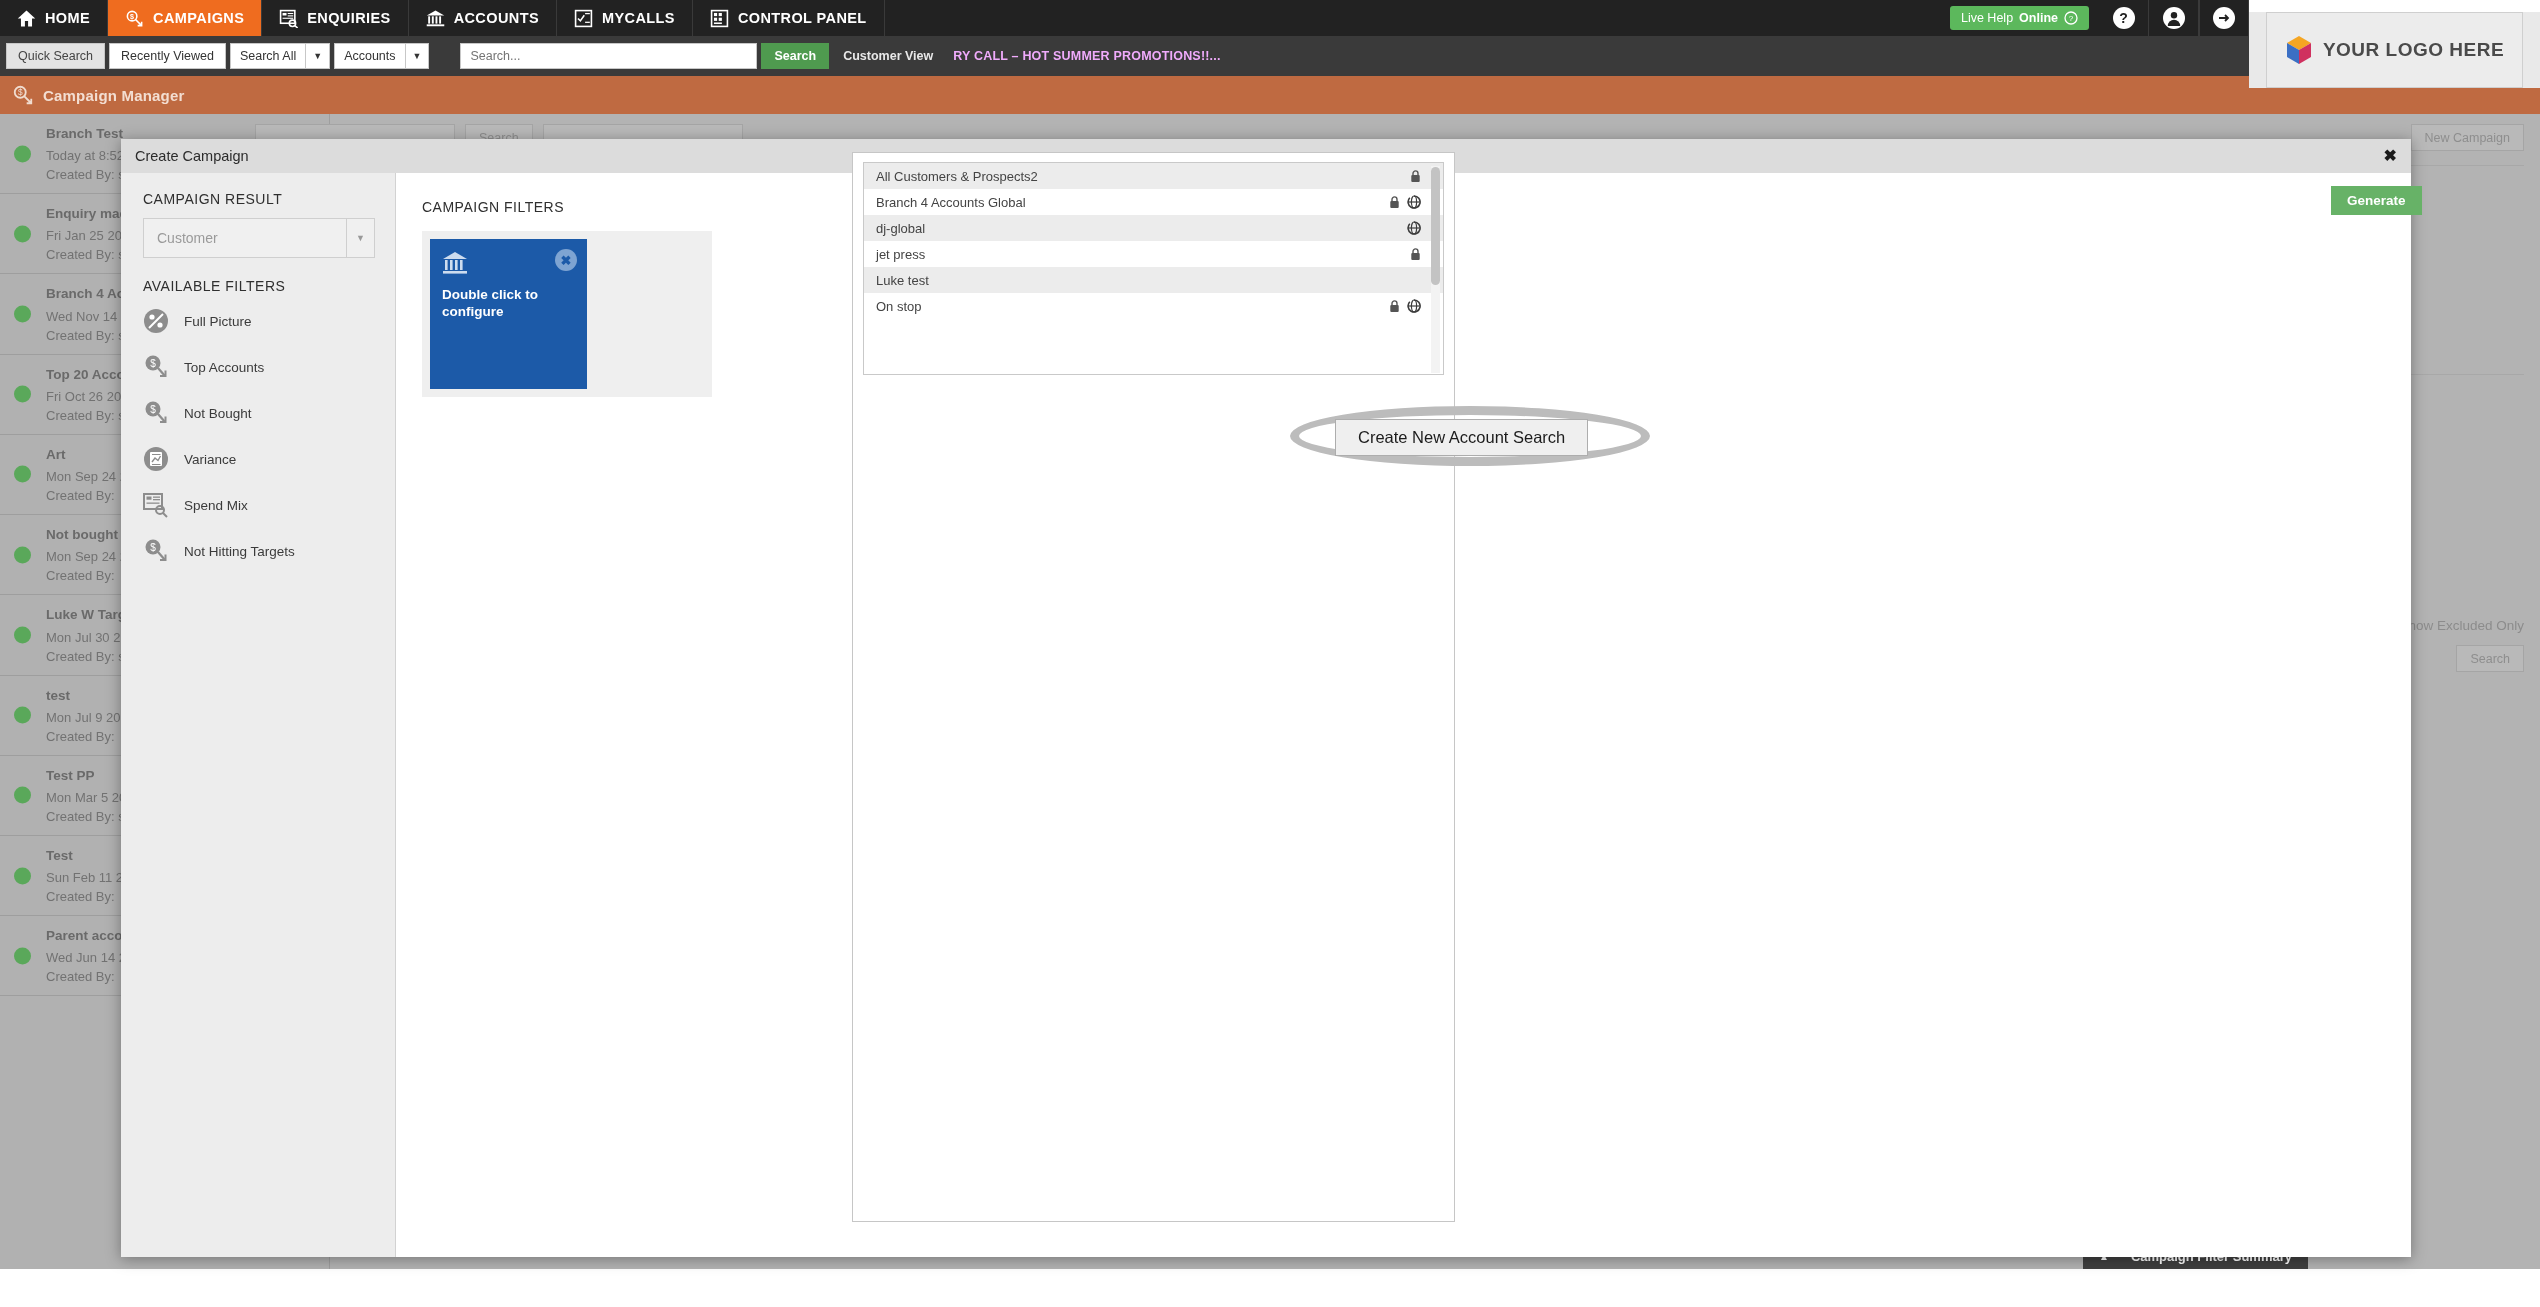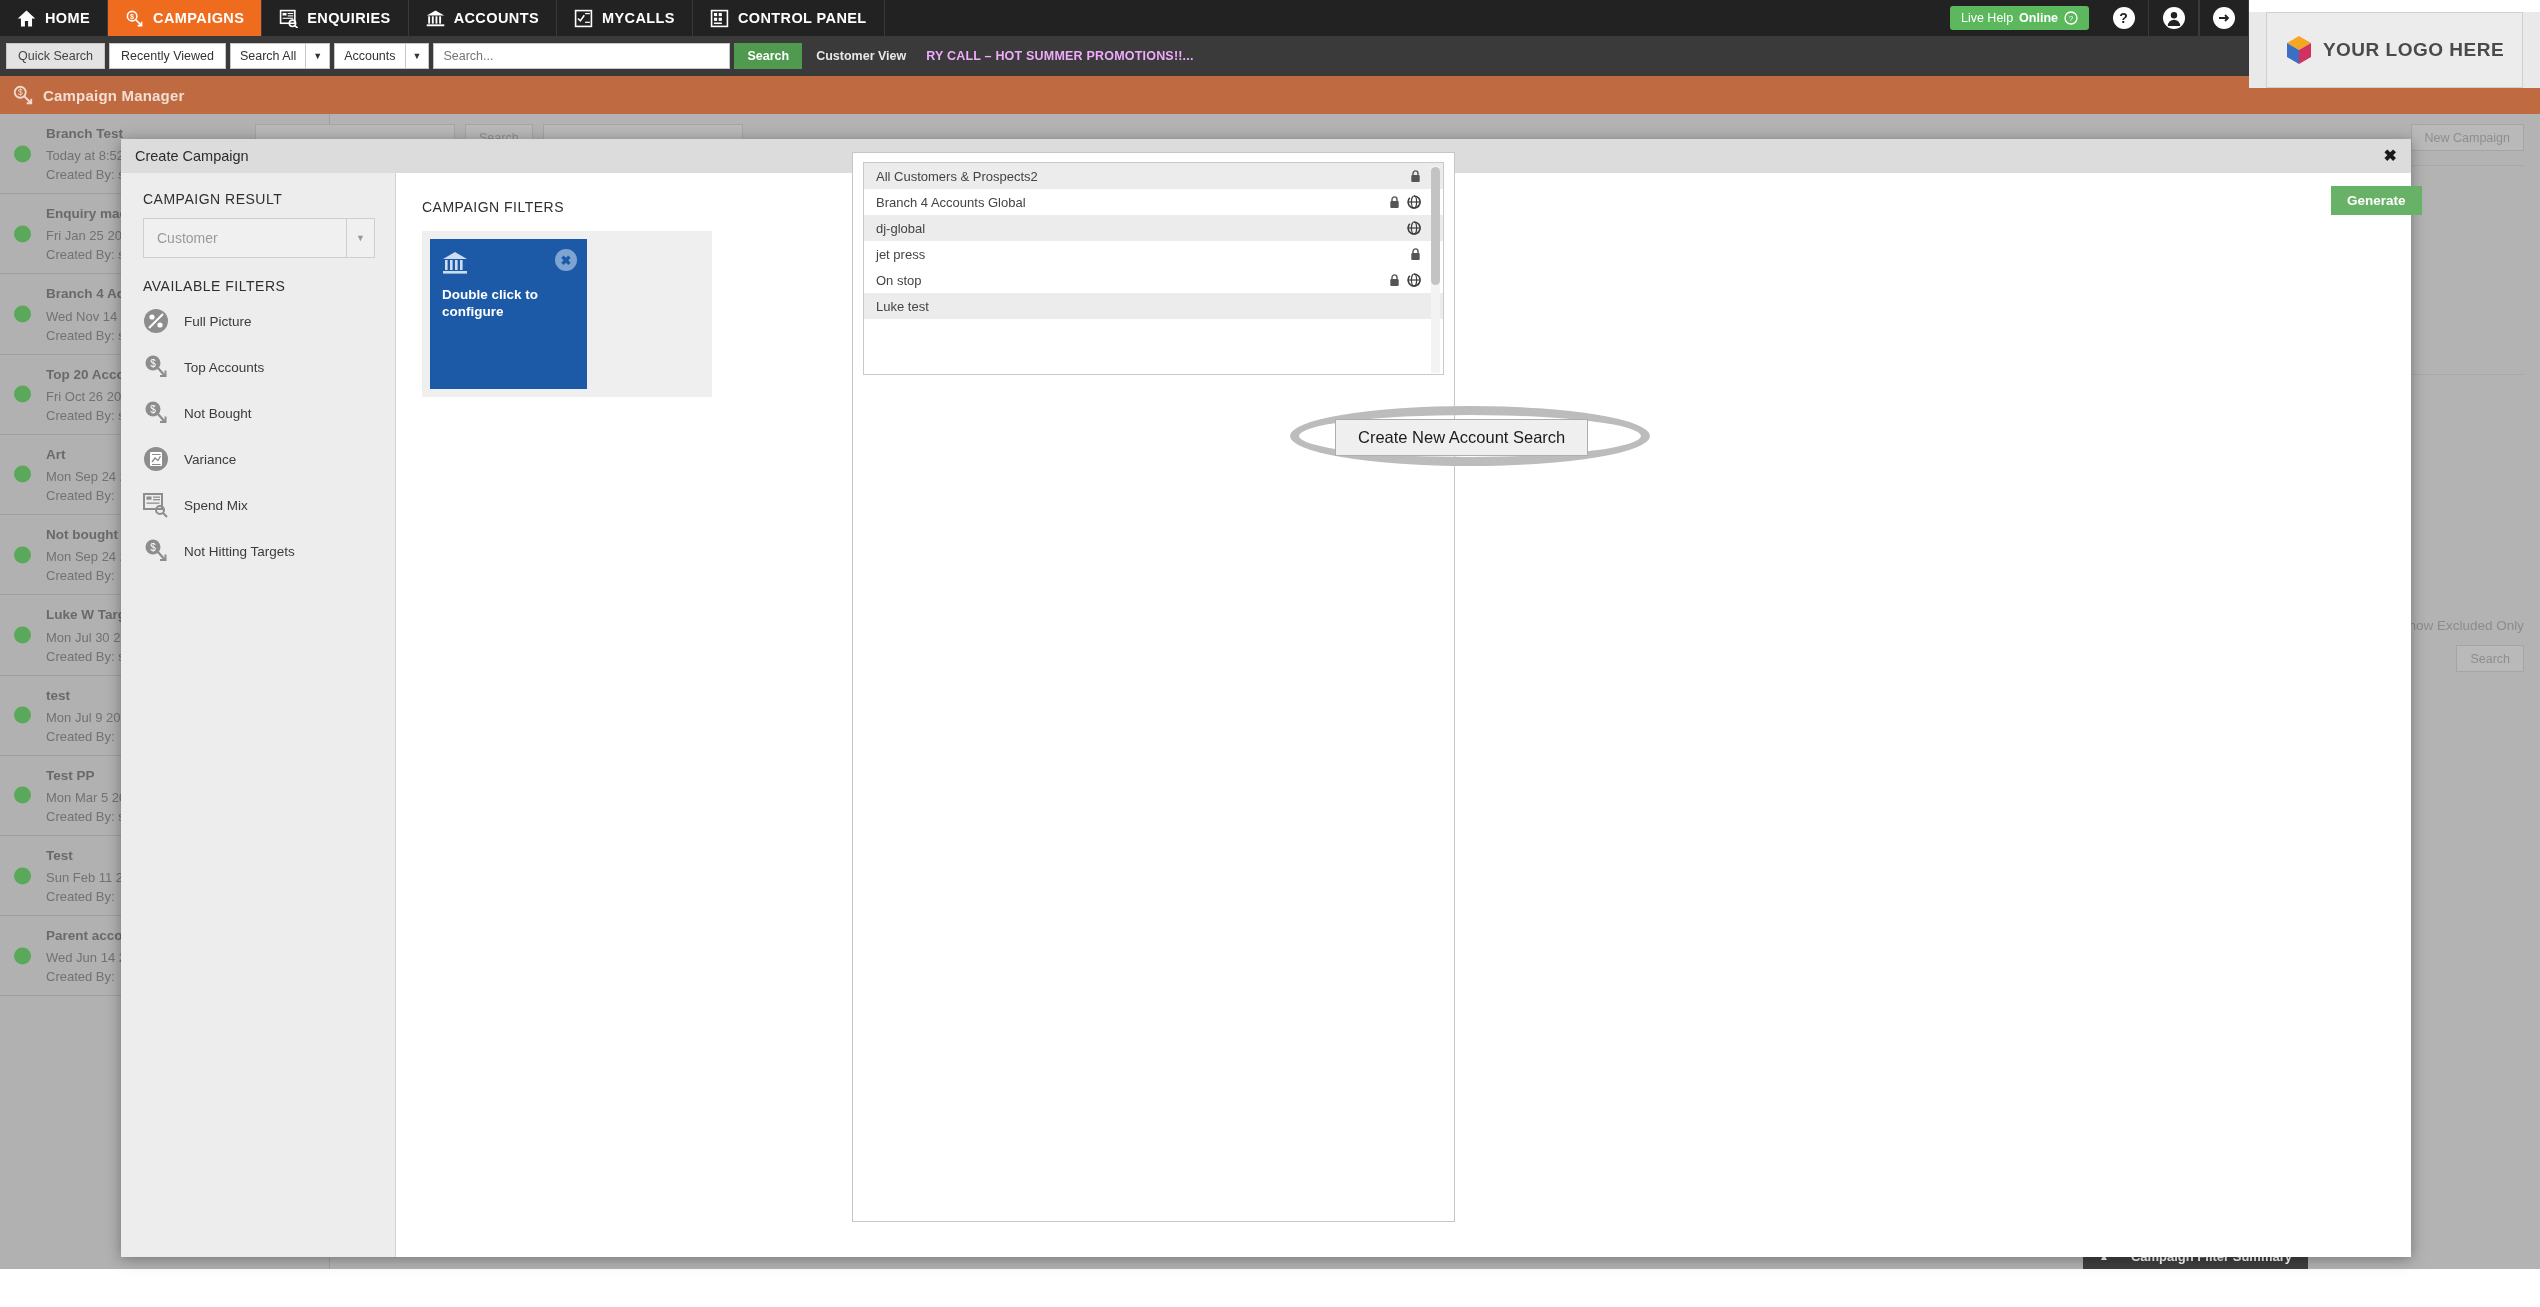--- a/index.html
+++ b/index.html
@@ -77,20 +77,21 @@
   }
   .sb-drop span { padding: 0 9px; font-size: 12.5px; color: #333; }
   .sb-drop .caret {
     border-left: 1px solid #c7c7c7; padding: 0 7px; font-size: 9px; color: #333;
     height: 100%; display: flex; align-items: center;
   }
   .sb-input {
     height: 26px; width: 297px; background: #fff; border: 1px solid #c7c7c7;
     font-size: 12.5px; color: #b91c1c; padding: 0 9px; margin-right: 4px;
     font-family: "Liberation Sans", sans-serif;
+    margin-left: 27px;
   }
   .sb-search-btn {
     height: 26px; background: #4f9a4f; color: #fff; border: none;
     font-size: 12.5px; font-weight: bold; padding: 0 13px; margin-right: 14px;
     font-family: "Liberation Sans", sans-serif;
   }
   .sb-label { color: #e8e8e8; font-size: 12.5px; font-weight: bold; margin-right: 20px; }
   .sb-promo { color: #f0abfc; font-size: 12.5px; font-weight: bold; letter-spacing: .2px; }
 
   
@@ -692,45 +693,45 @@
        <span class="icons">
          <span>
                 <svg width="11" height="13" viewBox="0 0 11 13">
                   <path d="M3 5 V3.4 A2.5 2.5 0 0 1 8 3.4 V5" fill="none" stroke="#555" stroke-width="1.4"></path>
                   <rect x="1.3" y="5" width="8.4" height="7" rx="1" fill="#555"></rect>
                 </svg>
               </span>
 
        </span>
      </div>
+          <div class="sas-row alt">
+       <span>Luke test</span>
+       <span class="icons">
+         
+         
+       </span>
+     </div>
           <div class="sas-row">
        <span>On stop</span>
        <span class="icons">
          <span>
                 <svg width="11" height="13" viewBox="0 0 11 13">
                   <path d="M3 5 V3.4 A2.5 2.5 0 0 1 8 3.4 V5" fill="none" stroke="#555" stroke-width="1.4"></path>
                   <rect x="1.3" y="5" width="8.4" height="7" rx="1" fill="#555"></rect>
                 </svg>
               </span>
          <span>
                 <svg width="14" height="14" viewBox="0 0 14 14">
                   <path d="M7 1 A6 6 0 1 1 2.8 2.8" fill="none" stroke="#3c3c3c" stroke-width="1.6"></path>
                   <ellipse cx="7" cy="7" rx="2.6" ry="6" fill="none" stroke="#3c3c3c" stroke-width="1.2"></ellipse>
                   <path d="M1.3 7 H12.7" stroke="#3c3c3c" stroke-width="1.2"></path>
                 </svg>
               </span>
        </span>
      </div>
-          <div class="sas-row alt">
-       <span>Luke test</span>
-       <span class="icons">
-         
-         
-       </span>
-     </div>
         </div>
       <div class="sas-scroll"></div>
       <div class="sas-thumb"></div>
     </div>
   </div>
 
   <div class="create-wrap">
     <div class="create-ellipse"></div>
     <button class="create-btn">Create New Account Search</button>
   </div>

